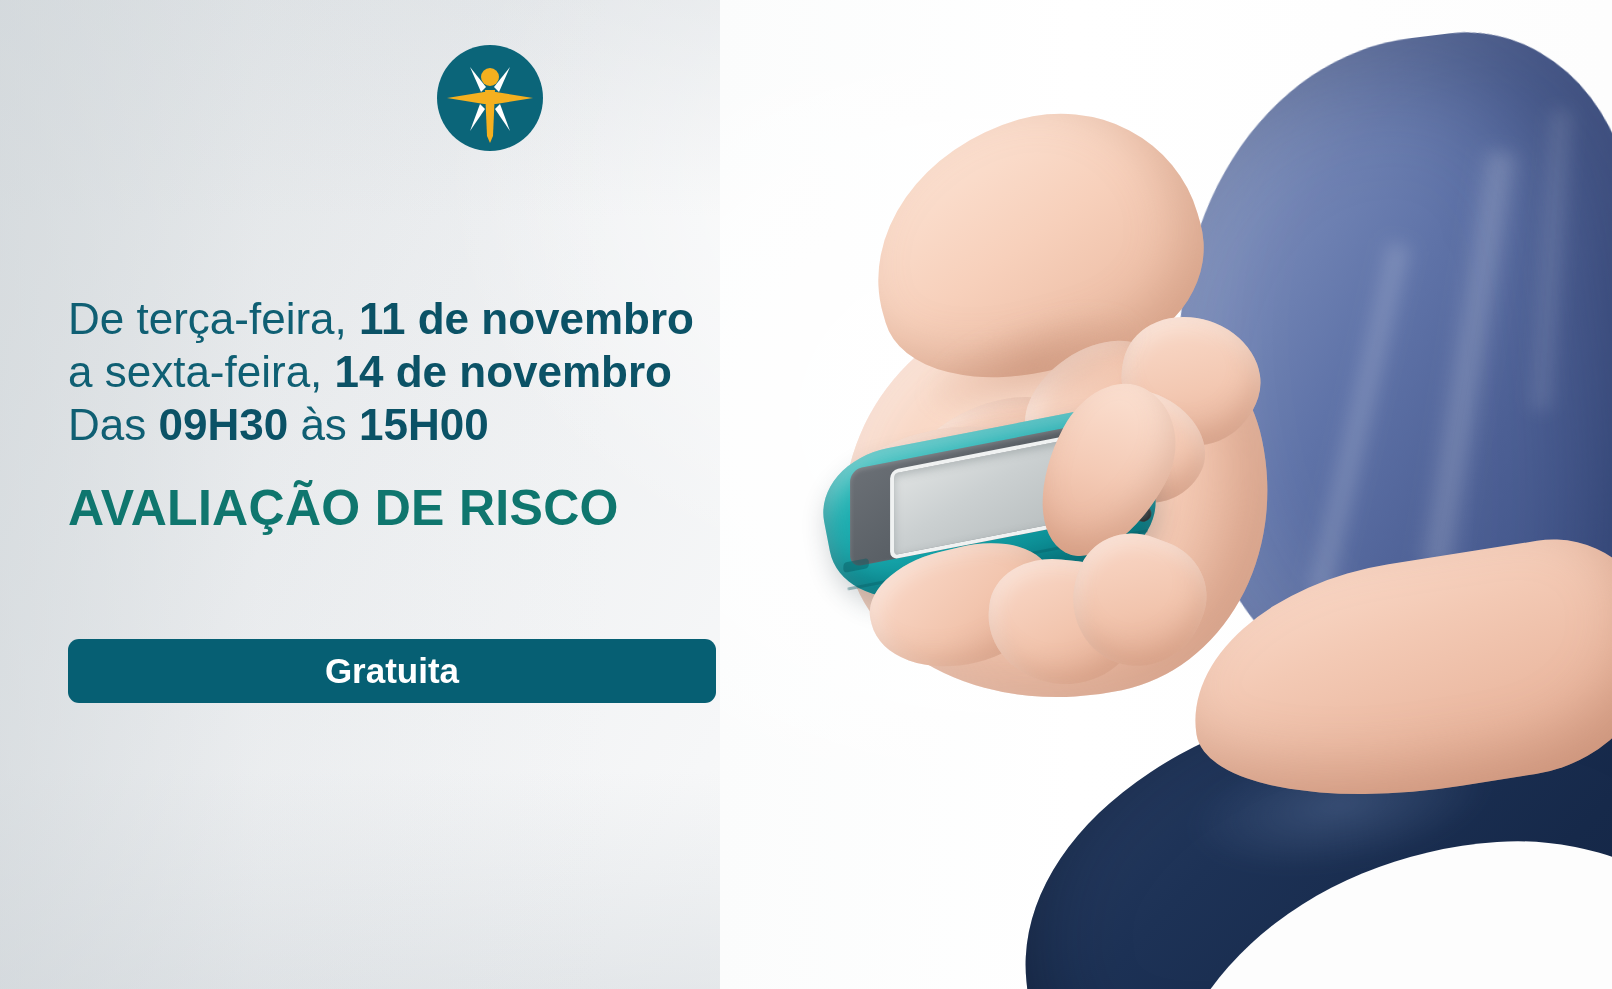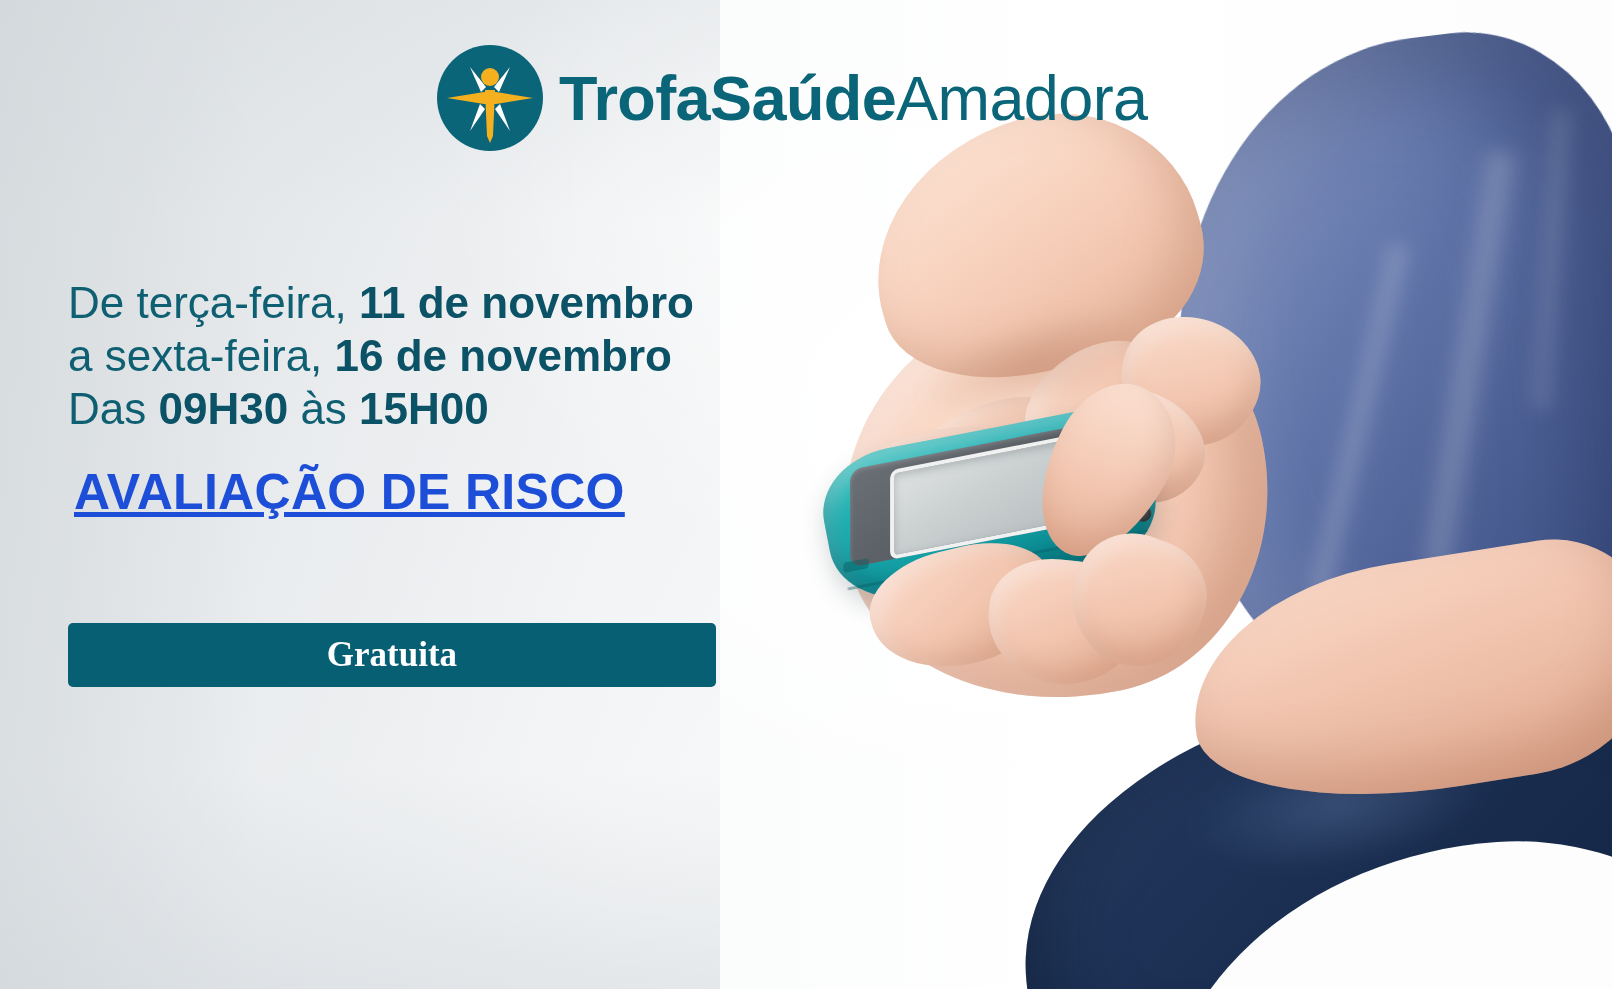--- a/index.html
+++ b/index.html
@@ -319,53 +319,52 @@
     color: #0b6579;
     white-space: nowrap;
   }
   .wm-bold  { font-weight: 700; }
   .wm-light { font-weight: 300; }
 
   
   .copy {
     position: absolute;
     left: 68px;
-    top: 276px;
+    top: 292px;
     width: 660px;
   }
   .dates {
     color: #0f5f73;
     font-size: 44px;
     line-height: 53px;
     font-weight: 400;
     margin: 0;
   }
   .dates b { font-weight: 700; color: #0b5266; }
 
   .headline {
-    margin: 22px 0 0 6px;
-    color: #1d4ed8;
+    margin: 22px 0 0 0;
+    color: #0f766e;
     font-size: 50px;
     line-height: 70px;
     font-weight: 700;
     letter-spacing: 0.3px;
     text-transform: uppercase;
-    text-decoration: underline;
   }
 
   .cta {
     display: block;
     margin-top: 26px;
     width: 648px;
     height: 64px;
     background: #065f73;
     color: #ffffff;
     border: 0;
-    border-radius: 5px;
-    font-family: Liberation Serif, serif;
+    border-radius: 11px;
+    font-family: Liberation Sans, sans-serif;
     font-size: 35px;
     font-weight: 700;
     line-height: 64px;
     text-align: center;
     cursor: pointer;
     padding: 0;
   }
 </style>
 </head>
 <body>
@@ -435,30 +434,27 @@
         <path d="M73 22 L57 42 L62 47 Z"></path>
         <path d="M33 86 L48 64 L43 59 Z"></path>
         <path d="M73 86 L58 64 L63 59 Z"></path>
       </g>
       <g fill="#f5b01f">
         <circle cx="53" cy="32" r="9"></circle>
         <path d="M10 53 L47 47 L59 47 L96 53 L59 59 L47 59 Z"></path>
         <path d="M48 45 L58 45 L56 91 L53 98 L50 91 Z"></path>
       </g>
     </svg>
-    <div class="logo-wordmark">
-      <span class="wm-bold">TrofaSaúde</span><span class="wm-light">Amadora</span>
-    </div>
   </div>
 
   <div class="copy">
 
     <p class="dates">
       <span>De terça-feira, </span><b>11 de novembro</b><br>
-      <span>a sexta-feira, </span><b>16 de novembro</b><br>
+      <span>a sexta-feira, </span><b>14 de novembro</b><br>
       <span>Das </span><b>09H30</b><span> às </span><b>15H00</b>
     </p>
 
     <h1 class="headline">
       <span>AVALIAÇÃO DE RISCO</span><br>
       <br>
     </h1>
 
     <button class="cta">Gratuita</button>
   </div>

